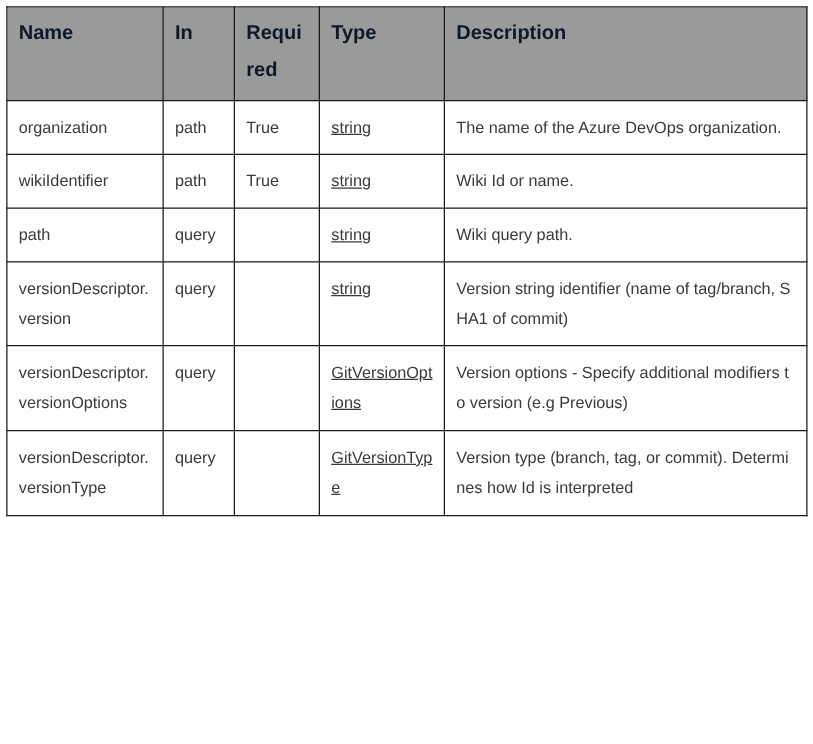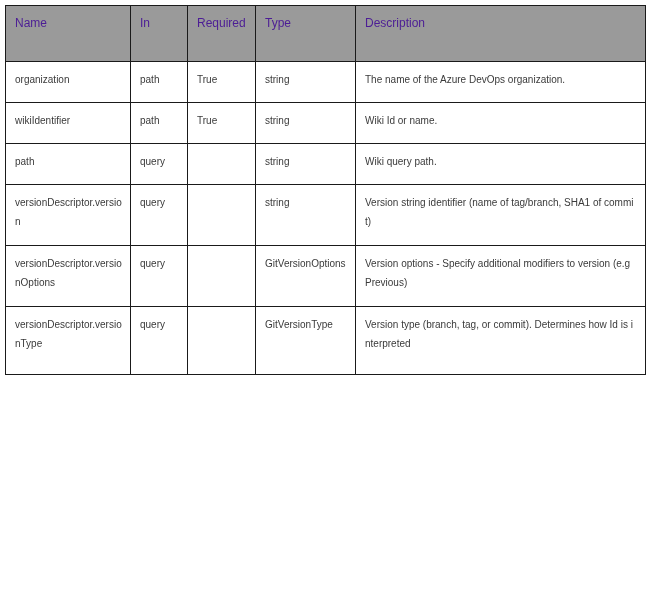--- a/index.html
+++ b/index.html
@@ -28,32 +28,32 @@
     width: 640px;
     border: 1px solid #1a1a1a;
   }
 
   table.params th,
   table.params td {
     border: 1px solid #1a1a1a;
     vertical-align: top;
     text-align: left;
     padding: 9px 8px 9px 9px;
-    font-size: 10px;
+    font-size: 13px;
     line-height: 1.85;
     word-wrap: break-word;
     overflow-wrap: break-word;
     word-break: break-all;
   }
 
   table.params thead th {
     background: #9a9a9a;
-    color: #4c1d95;
-    font-weight: normal;
-    font-size: 12px;
+    color: #0f172a;
+    font-weight: bold;
+    font-size: 16px;
     height: 40px;
     padding-top: 6px;
     vertical-align: top;
     word-break: normal;
   }
 
   table.params tbody td {
     background: #ffffff;
     color: #3a3a3a;
     font-weight: normal;
@@ -64,21 +64,21 @@
   col.c-in       { width: 57px;  }
   col.c-required { width: 68px;  }
   col.c-type     { width: 100px; }
   col.c-desc     { width: 290px; }
 
   td.cell-desc,
   td.cell-type,
   td.cell-in,
   td.cell-required { word-break: normal; }
 
-  td.cell-type { word-break: break-all; }
+  td.cell-type { word-break: break-all; text-decoration: underline; }
 
   
   tr.r-h0 td { height: 22px; }
   tr.r-h1 td { height: 22px; }
   tr.r-h2 td { height: 22px; }
   tr.r-h3 td { height: 42px; }
   tr.r-h4 td { height: 56px; }
   tr.r-h5 td { height: 22px; }
   tr.r-h6 td { height: 35px; }
   tr.r-h7 td { height: 42px; }

